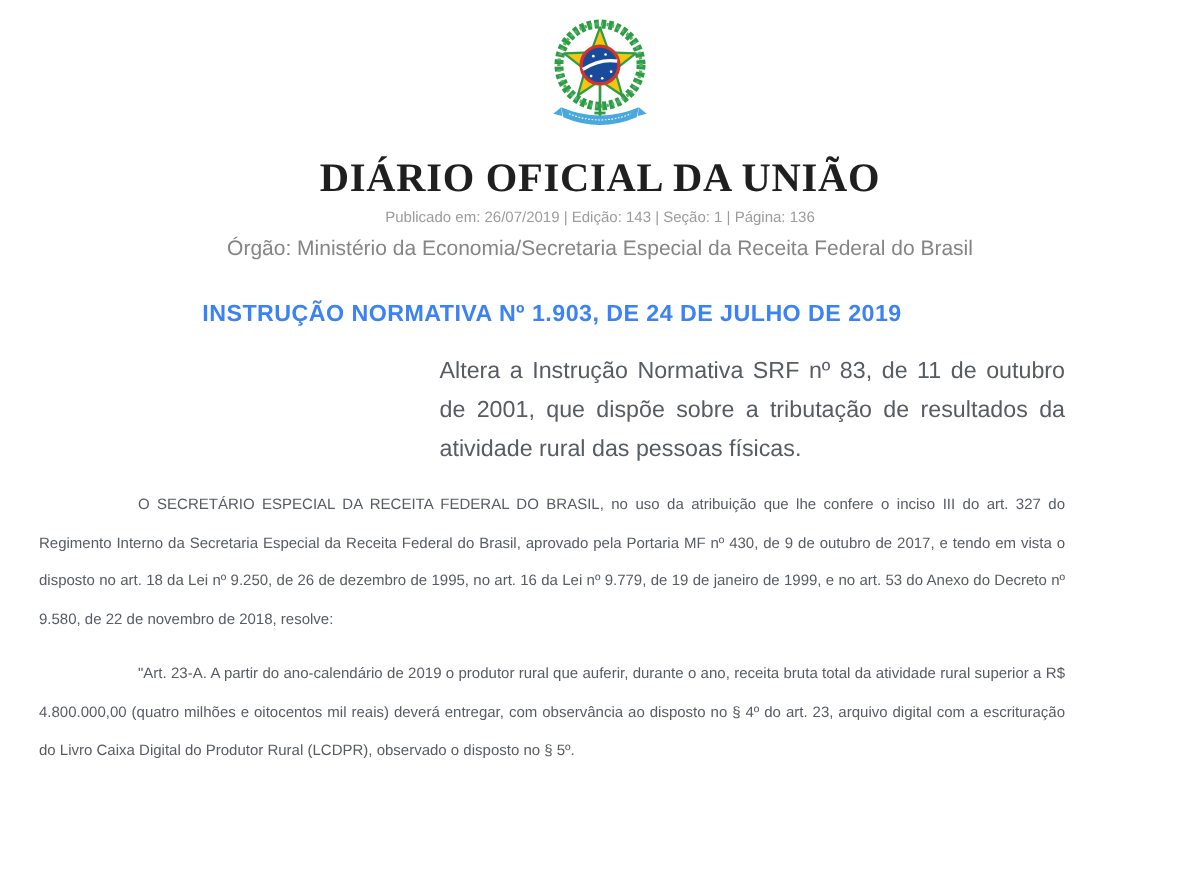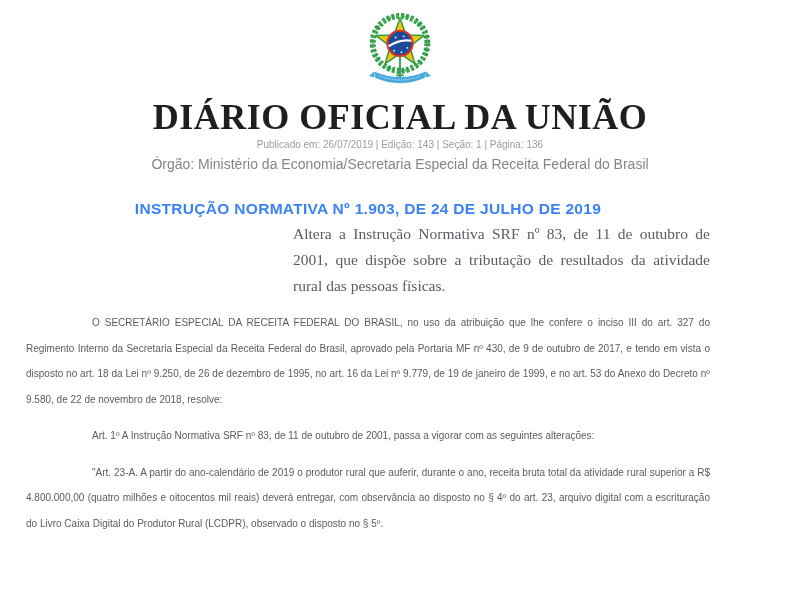--- a/index.html
+++ b/index.html
@@ -12,21 +12,21 @@
     font-family: "Liberation Sans", sans-serif;
     color: #575c63;
     overflow: hidden;
     padding-top: 8px;
   }
   .masthead { text-align: center; }
   .emblem { display: inline-block; height: 84px; }
   .masthead h1 {
     font-family: "Liberation Serif", serif;
     font-weight: 700;
-    font-size: 36px;
+    font-size: 27px;
     letter-spacing: 0.5px;
     color: #1f1f1f;
     margin-top: 6px;
     line-height: 30px;
   }
   .meta {
     margin-top: 5px;
     font-size: 10px;
     color: #9b9b9b;
     line-height: 15px;
@@ -44,26 +44,25 @@
   .doc h2 {
     margin-top: 28px;
     text-align: center;
     font-size: 15.5px;
     font-weight: 700;
     letter-spacing: 0.3px;
     color: #3b82f6;
     line-height: 18px;
   }
   .summary {
-    margin-top: 3px;
+    margin-top: 16px;
     margin-left: 267px;
     text-align: justify;
     font-size: 15.5px;
     line-height: 26px;
-    font-family: Liberation Serif, serif;
   }
   .body-par {
     margin-top: 11px;
     text-align: justify;
     text-indent: 66px;
     font-size: 10px;
     line-height: 25.5px;
   }
 </style>
 </head>
@@ -101,18 +100,17 @@
     </span>
     <h1>DIÁRIO OFICIAL DA UNIÃO</h1>
     <div class="meta">Publicado em: 26/07/2019 | Edição: 143 | Seção: 1 | Página: 136</div>
     <div class="organ">Órgão: Ministério da Economia/Secretaria Especial da Receita Federal do Brasil</div>
   </header>
 
   <article class="doc">
     <h2>INSTRUÇÃO NORMATIVA Nº 1.903, DE 24 DE JULHO DE 2019</h2>
     <p class="summary">Altera a Instrução Normativa SRF nº 83, de 11 de outubro de 2001, que dispõe sobre a tributação de resultados da atividade rural das pessoas físicas.</p>
     <p class="body-par">O SECRETÁRIO ESPECIAL DA RECEITA FEDERAL DO BRASIL, no uso da atribuição que lhe confere o inciso III do art. 327 do Regimento Interno da Secretaria Especial da Receita Federal do Brasil, aprovado pela Portaria MF nº 430, de 9 de outubro de 2017, e tendo em vista o disposto no art. 18 da Lei nº 9.250, de 26 de dezembro de 1995, no art. 16 da Lei nº 9.779, de 19 de janeiro de 1999, e no art. 53 do Anexo do Decreto nº 9.580, de 22 de novembro de 2018, resolve:</p>
-    <p class="body-par">Art. 1º A Instrução Normativa SRF nº 83, de 11 de outubro de 2001, passa a vigorar com as seguintes alterações:</p>
     <p class="body-par">"Art. 23-A. A partir do ano-calendário de 2019 o produtor rural que auferir, durante o ano, receita bruta total da atividade rural superior a R$ 4.800.000,00 (quatro milhões e oitocentos mil reais) deverá entregar, com observância ao disposto no § 4º do art. 23, arquivo digital com a escrituração do Livro Caixa Digital do Produtor Rural (LCDPR), observado o disposto no § 5º.</p>
 
   </article>
 
 </div>
 
 </body></html>

